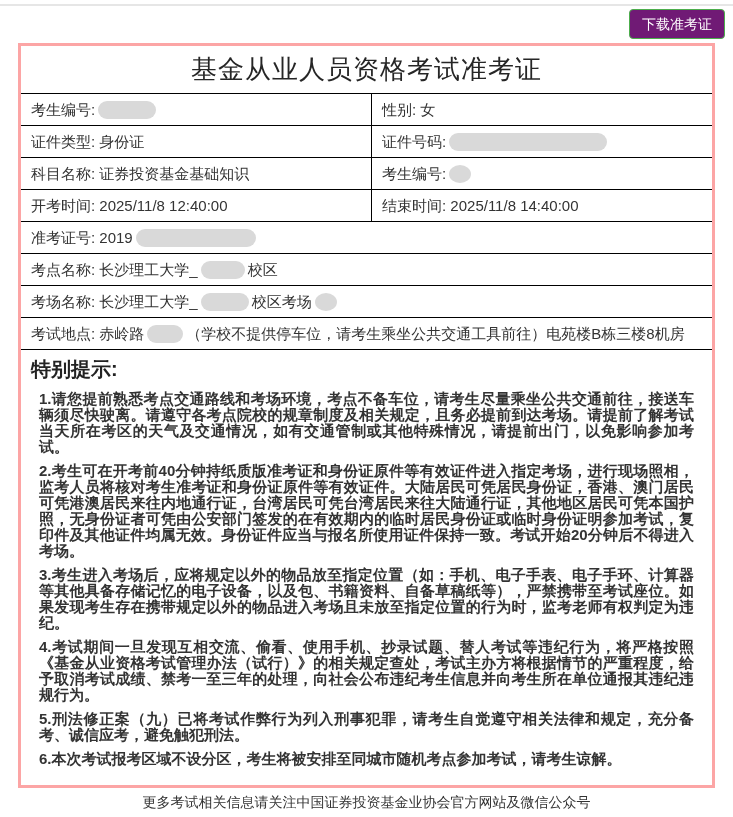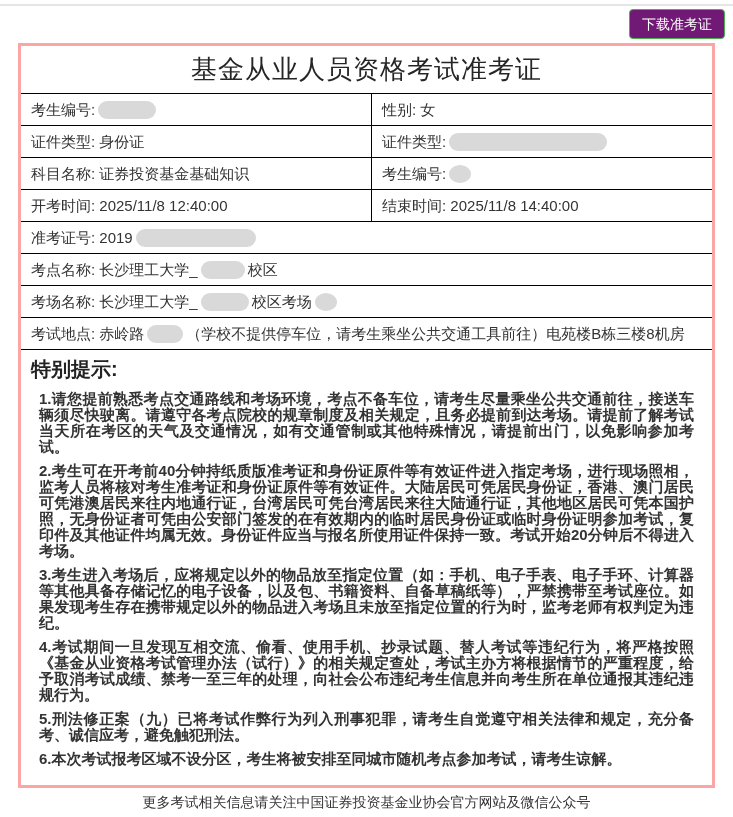--- a/index.html
+++ b/index.html
@@ -53,21 +53,21 @@
   <div class="row">
     <div class="cell left">
       <span>考生编号:</span><span class="redact rw-58"></span>
     </div>
     <div class="cell">性别: 女</div>
   </div>
 
   <div class="row">
     <div class="cell left">证件类型: 身份证</div>
     <div class="cell">
-      <span>证件类型:</span><span class="redact rw-158"></span>
+      <span>证件号码:</span><span class="redact rw-158"></span>
     </div>
   </div>
 
   <div class="row">
     <div class="cell left">科目名称: 证券投资基金基础知识</div>
     <div class="cell">
       <span>考生编号:</span><span class="redact rw-22"></span>
     </div>
   </div>
 

